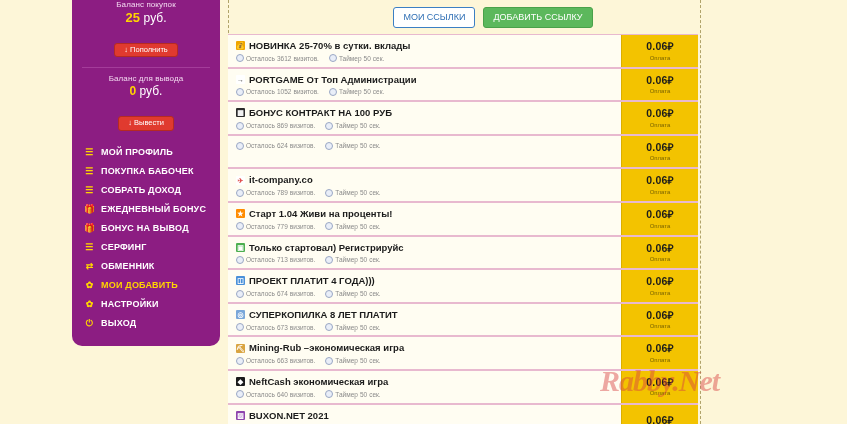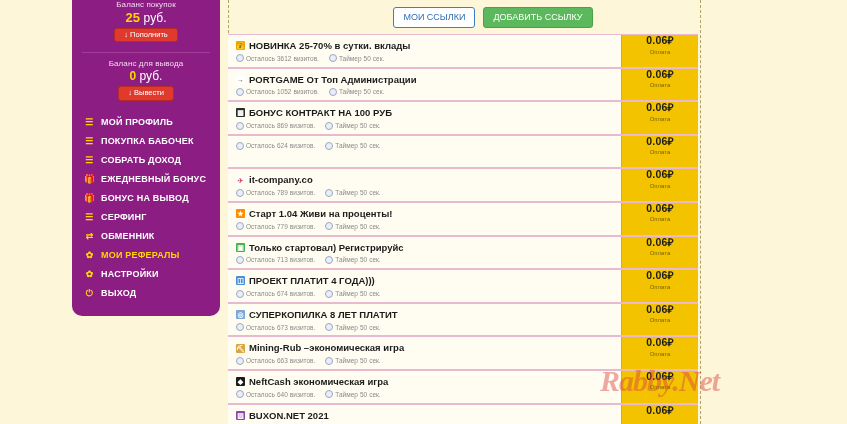--- a/index.html
+++ b/index.html
@@ -45,21 +45,21 @@
   .bal-title { font-size: 8px; color: #f3d9f0; letter-spacing: .1px; }
   .bal-amount {
     font-size: 13px;
     font-weight: bold;
     color: #ffd400;
     margin-top: 1px;
   }
   .bal-amount .cur { font-size: 12px; color: #ffffff; font-weight: normal; }
   .bal-btn {
     display: inline-block;
-    margin-top: 3px;
+    margin-top: 18px;
     background: #e03a2f;
     color: #fff;
     font-size: 7.5px;
     padding: 2px 9px;
     border-radius: 3px;
     border: 1px solid #b52a22;
     line-height: 1.1;
     white-space: nowrap;
   }
   .bal-sep {
@@ -216,20 +216,21 @@
     background: #e9eef8;
   }
   .row .price {
     flex: none;
     width: 76px;
     background: #f3c300;
     border-left: 1px solid #dcae00;
     display: flex;
     flex-direction: column;
     align-items: center;
+    justify-content: center;
     color: #1b1b1b;
   }
   .row .price .val {
     font-size: 10.5px;
     font-weight: bold;
     letter-spacing: .2px;
     line-height: 1;
   }
   .row .price .lbl {
     font-size: 6px;
@@ -321,21 +322,21 @@
       <div class="nav-item">
         <span class="ico">☰</span>
         <span class="label">СЕРФИНГ</span>
       </div>
       <div class="nav-item">
         <span class="ico">⇄</span>
         <span class="label">ОБМЕННИК</span>
       </div>
       <div class="nav-item active">
         <span class="ico">✿</span>
-        <span class="label">МОИ РЕФЕРАЛЫ</span>
+        <span class="label">МОИ ДОБАВИТЬ</span>
       </div>
       <div class="nav-item">
         <span class="ico">✿</span>
         <span class="label">НАСТРОЙКИ</span>
       </div>
       <div class="nav-item">
         <span class="ico">⏻</span>
         <span class="label">ВЫХОД</span>
       </div>
     </div>

